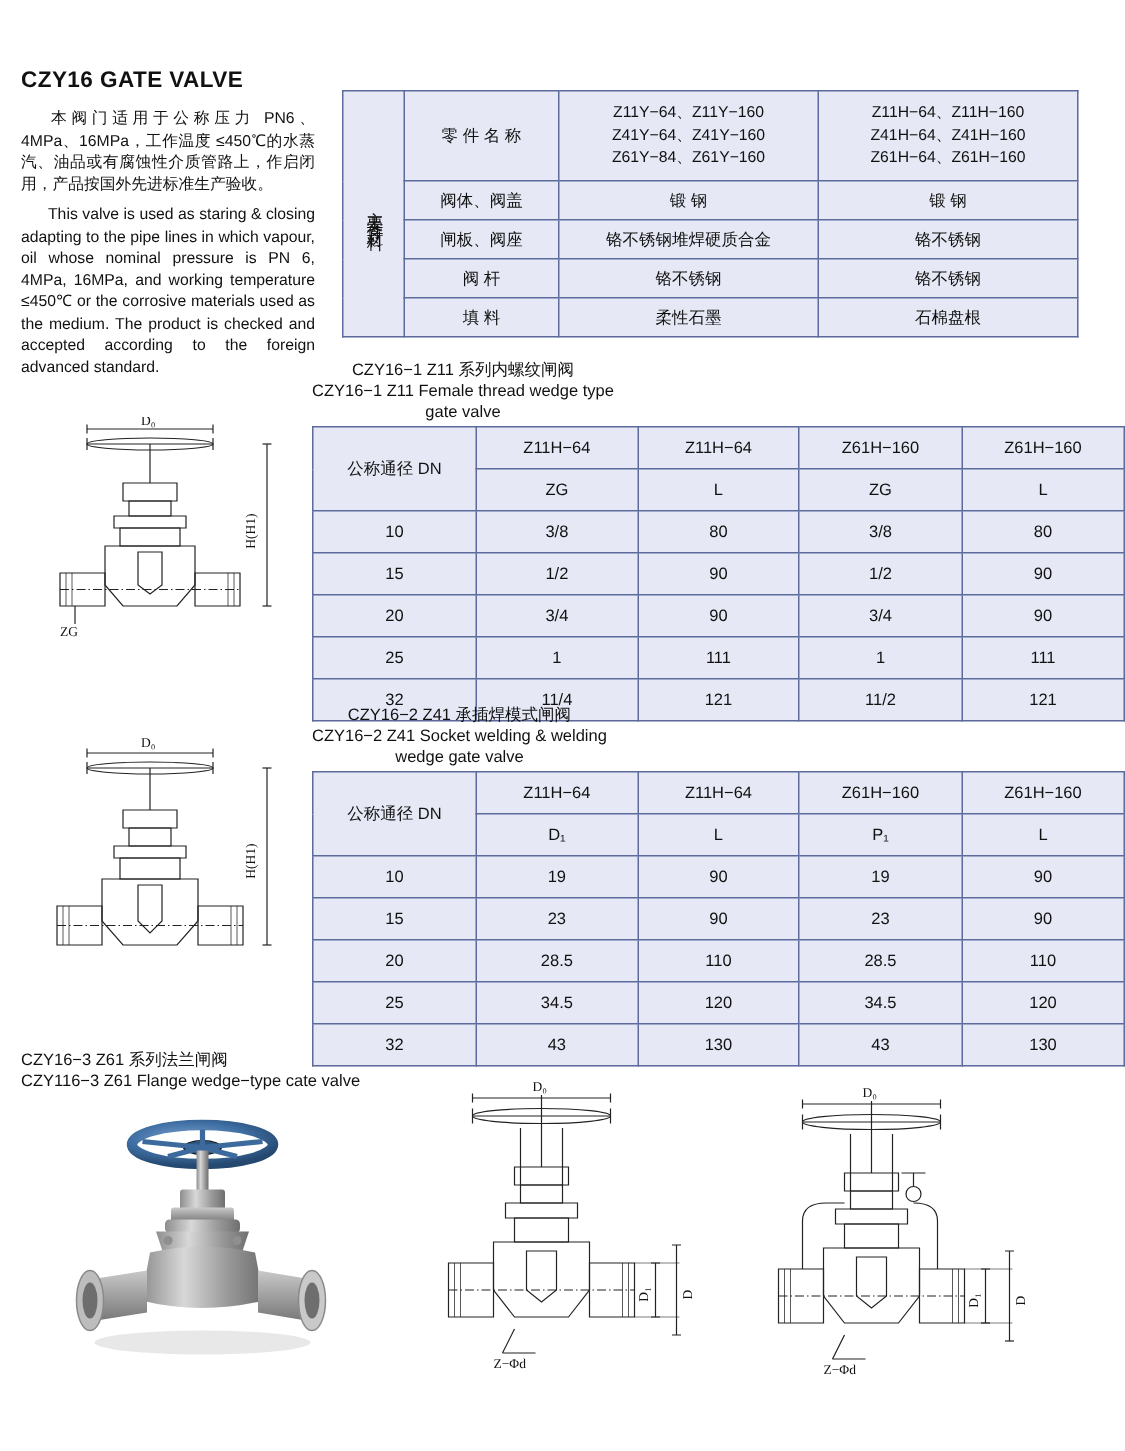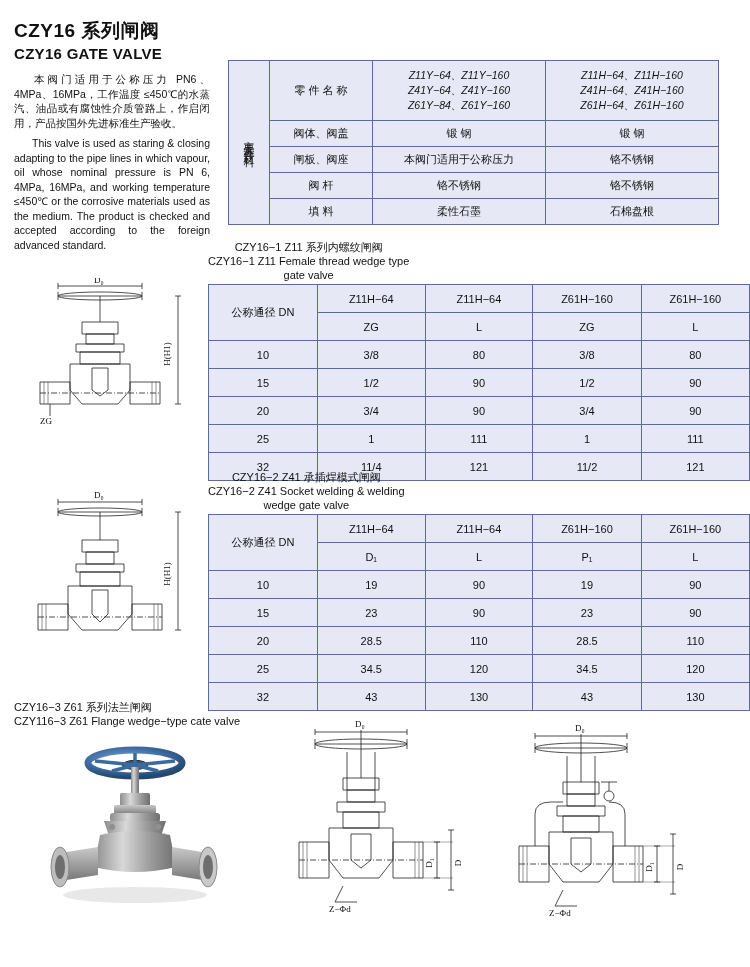--- a/index.html
+++ b/index.html
@@ -48,21 +48,21 @@
   
   .mat-table{position:absolute;left:228px;top:60px;}
   .mat-table td{height:21px;}
   .mat-vert{
     width:34px;
     font-size:11px;
     line-height:14px;
   }
   .mat-name{width:96px;}
   .mat-col{width:166px;}
-  .mat-head-lines{line-height:15px;font-size:10.5px;font-style:italic;}
+  .mat-head-lines{line-height:15px;font-size:10.5px;}
 
   
   .caption{
     position:absolute;
     font-size:11px;line-height:14px;text-align:center;
   }
   .caption .cn{font-weight:normal;}
   .caption .en{font-weight:normal;}
 
   
@@ -79,21 +79,20 @@
   
   .bottom-cap{position:absolute;left:14px;top:700px;font-size:11px;line-height:14px;}
 
   .photo{position:absolute;left:40px;top:735px;}
 </style>
 </head>
 <body>
 
 <div class="page">
 
-  <div class="title-cn">CZY16 系列闸阀</div>
   <div class="title-en">CZY16 GATE VALVE</div>
 
   <div class="intro">
     <p>本阀门适用于公称压力 PN6、4MPa、16MPa，工作温度 ≤450℃的水蒸汽、油品或有腐蚀性介质管路上，作启闭用，产品按国外先进标准生产验收。</p>
     <p class="en">This valve is used as staring &amp; closing adapting to the pipe lines in which vapour, oil whose nominal pressure is PN 6, 4MPa, 16MPa, and working temperature ≤450℃ or the corrosive materials used as the medium. The product is checked and accepted according to the foreign advanced standard.</p>
   </div>
 
   <table class="grid mat-table">
     <tbody>
         <tr>
@@ -112,21 +111,21 @@
         <div>Z61H−64、Z61H−160</div>
       </td>
     </tr>
     <tr>
       <td>阀体、阀盖</td>
       <td>锻 钢</td>
       <td>锻 钢</td>
     </tr>
     <tr>
       <td>闸板、阀座</td>
-      <td>本阀门适用于公称压力</td>
+      <td>铬不锈钢堆焊硬质合金</td>
       <td>铬不锈钢</td>
     </tr>
     <tr>
       <td>阀    杆</td>
       <td>铬不锈钢</td>
       <td>铬不锈钢</td>
     </tr>
     <tr>
       <td>填    料</td>
       <td>柔性石墨</td>

